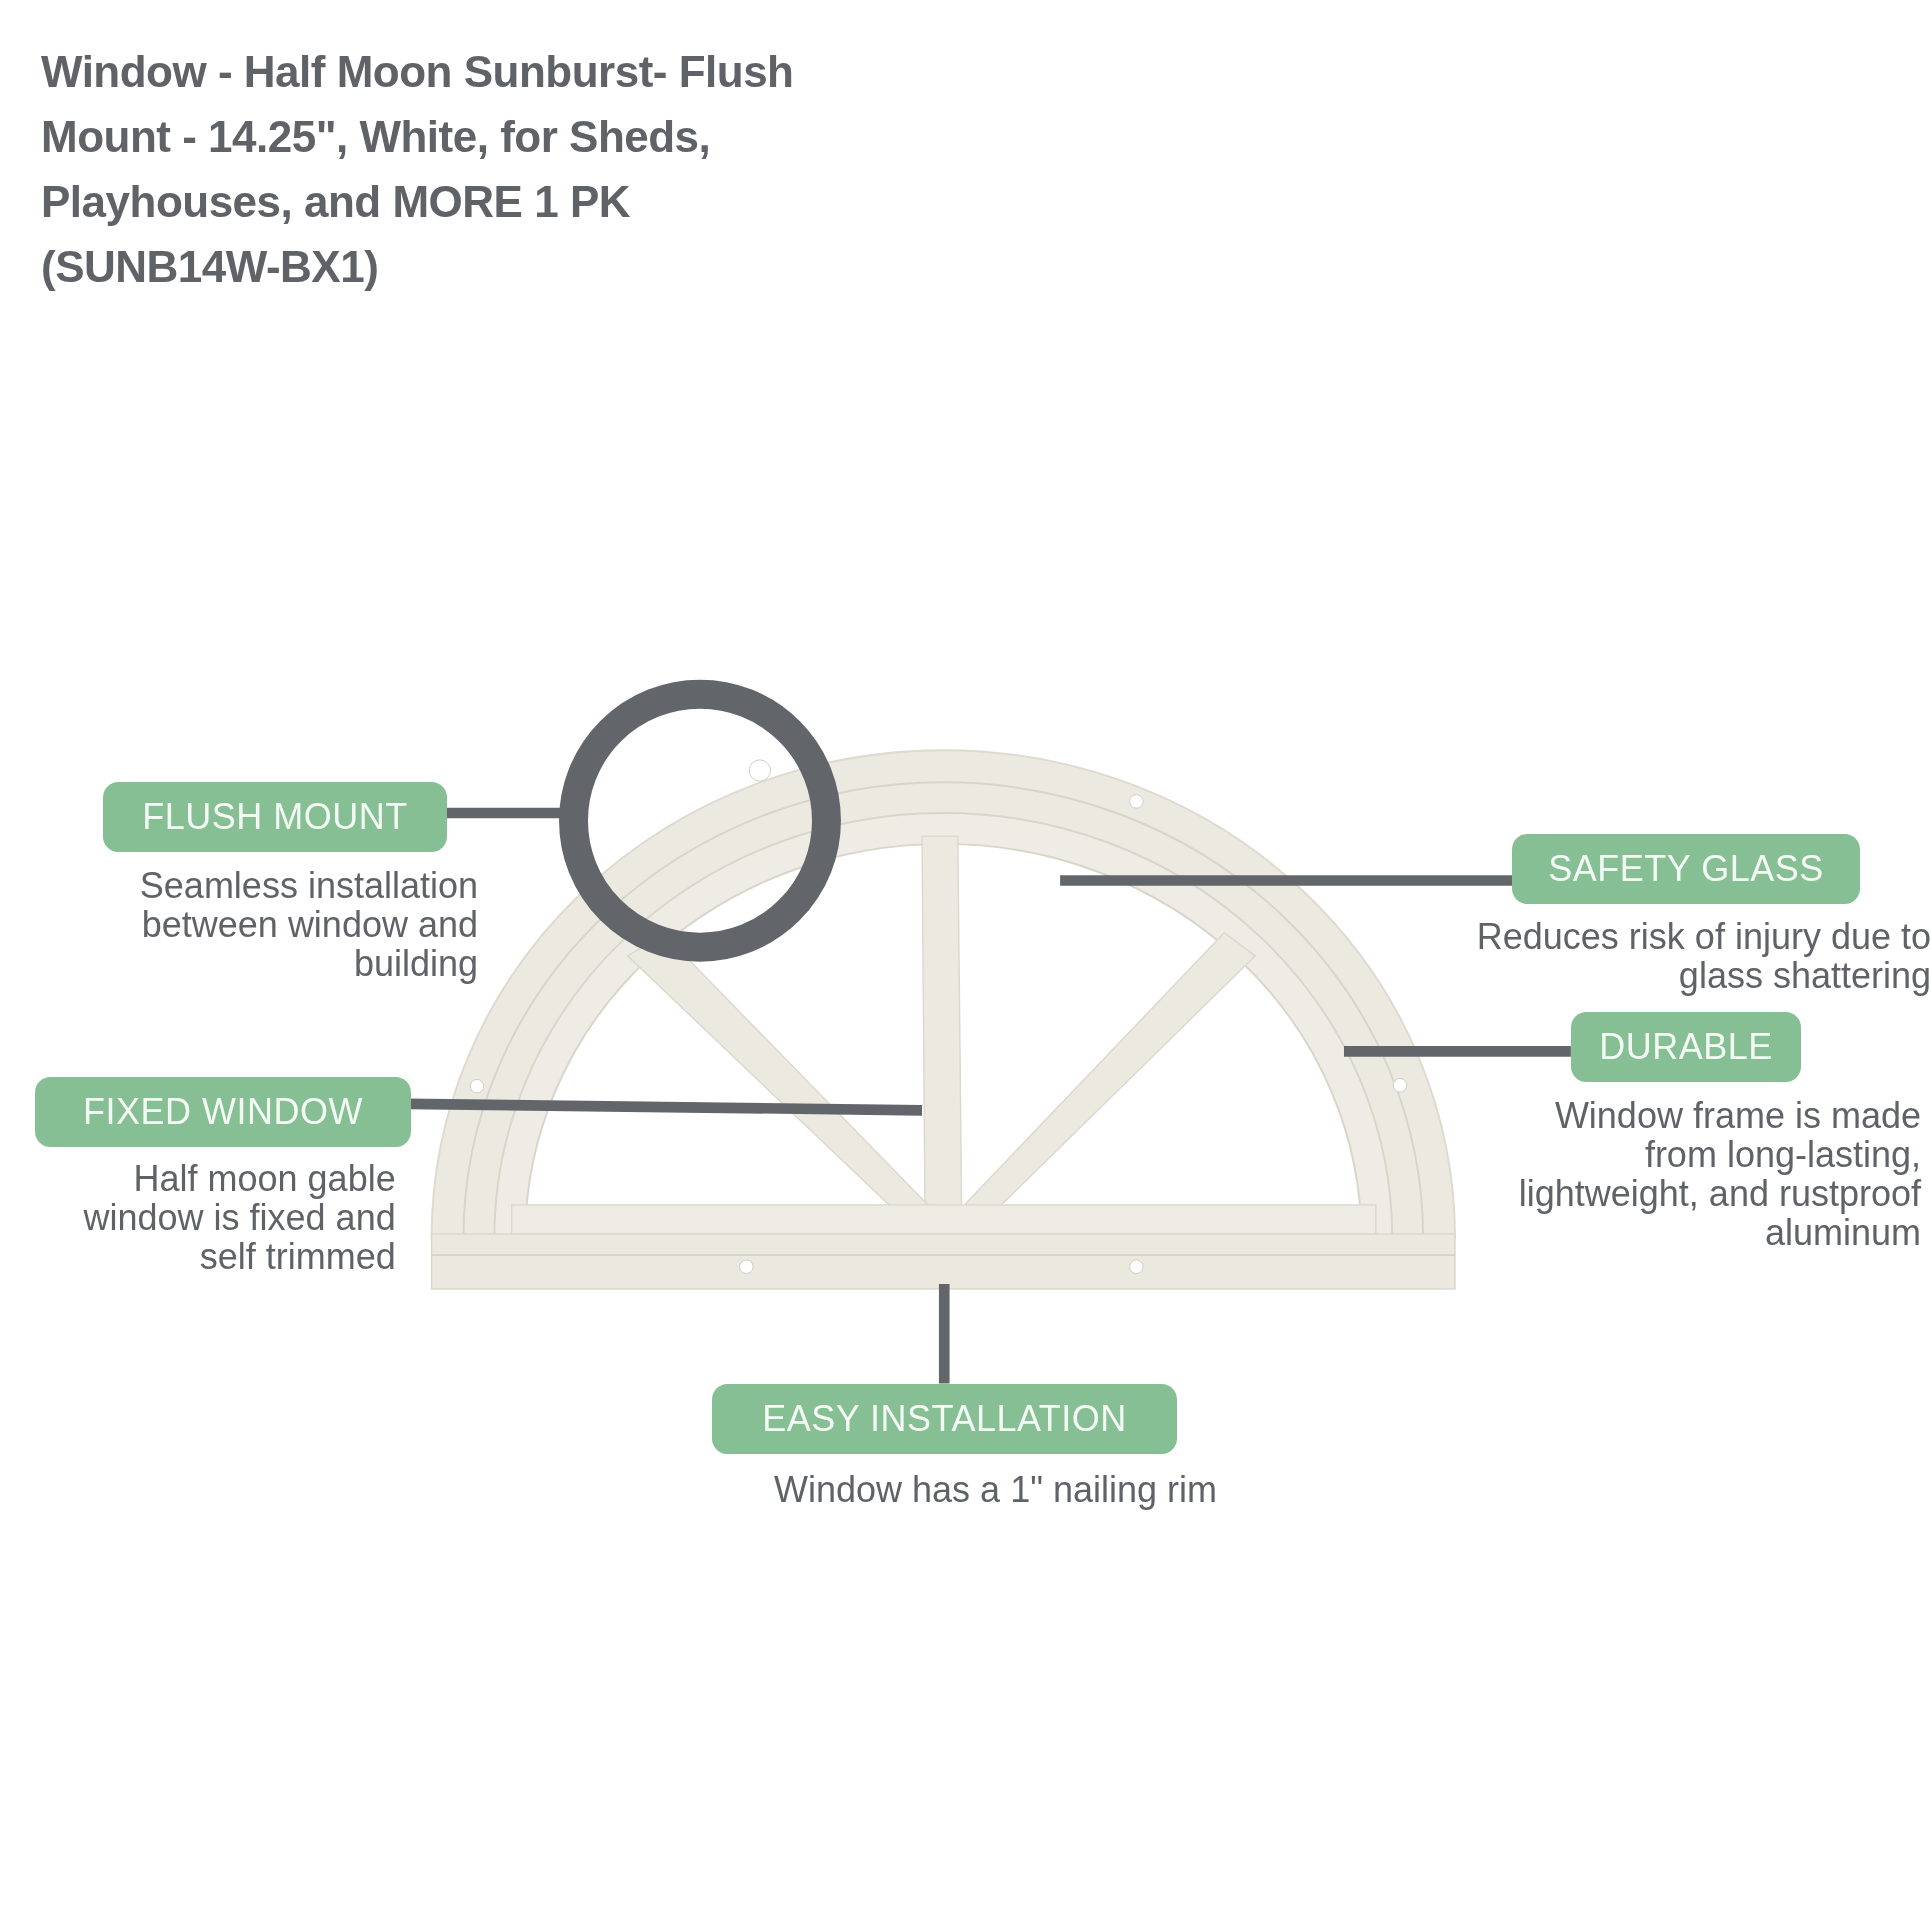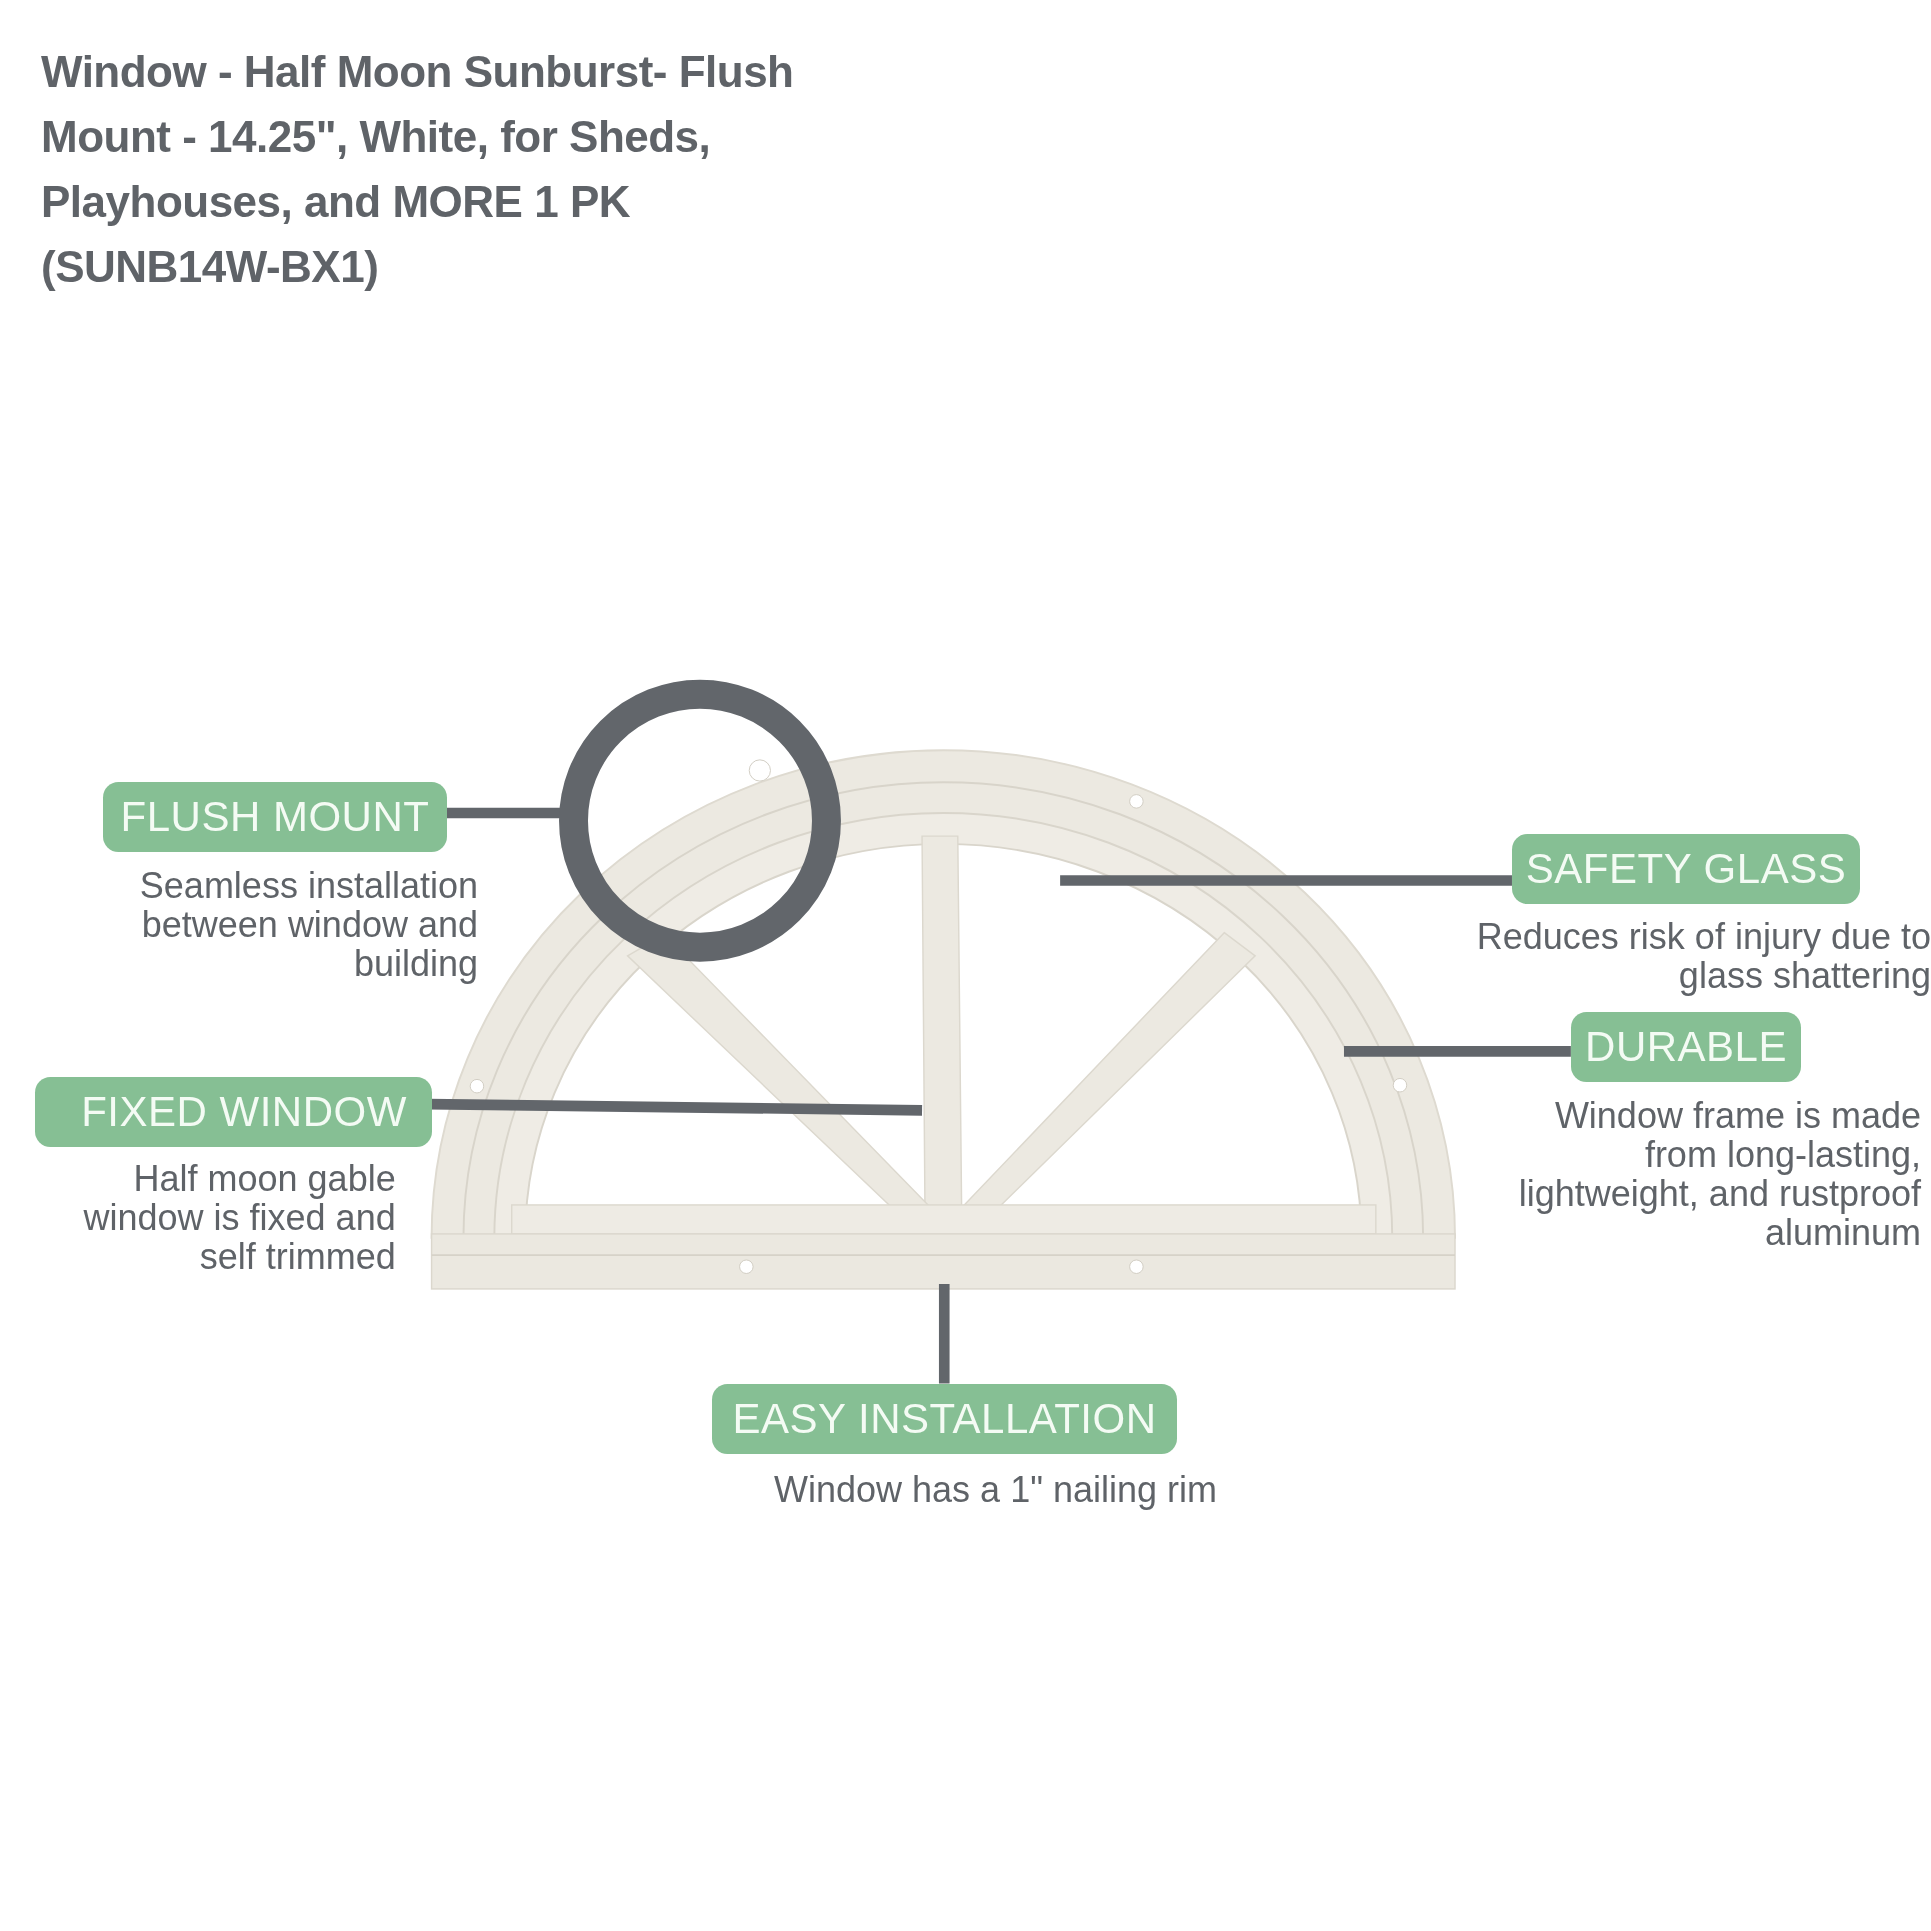--- a/index.html
+++ b/index.html
@@ -4,21 +4,21 @@
 <style>
   html, body { margin: 0; padding: 0; background: #ffffff; }
   body { width: 1931px; height: 1931px; position: relative; overflow: hidden;
          font-family: "Liberation Sans", "DejaVu Sans", sans-serif; color: #5f6368; }
   .title { position: absolute; left: 41px; top: 39px; width: 1178px;
            font-family: "Liberation Sans", sans-serif; font-weight: 700;
            font-size: 44px; line-height: 65px; color: #5f6368; letter-spacing: -0.5px; margin: 0; }
   .title span { display: block; }
   .diagram { position: absolute; left: 0; top: 0; width: 1931px; height: 1931px; }
   .pill { position: absolute; background: #86bf94; color: #f4fbf4; border-radius: 15.4px;
-          font-family: "Liberation Sans", sans-serif; font-size: 42px; line-height: 70px; height: 70px;
+          font-family: "Liberation Sans", sans-serif; font-size: 36px; line-height: 70px; height: 70px;
           text-align: center; white-space: nowrap; letter-spacing: 0.5px; }
   .desc { position: absolute; text-align: right; font-family: "Liberation Sans", sans-serif;
           font-size: 36px; line-height: 39px; color: #5f6368; }
   .desc span { display: block; white-space: nowrap; }
 </style>
 </head>
 <body>
 
 <h1 class="title">
   <span>Window - Half Moon Sunburst- Flush</span>
@@ -68,21 +68,21 @@
   <circle cx="725" cy="850" r="131" fill="none" stroke="#62666b" stroke-width="30"></circle>
 </svg>
 
 <div class="pill" style="left:103px; top:782px; width:344px;">FLUSH MOUNT</div>
 <div class="desc" style="left:72px; top:866px; width:406px;">
   <span>Seamless installation</span>
   <span>between window and</span>
   <span>building</span>
 </div>
 
-<div class="pill" style="left:35px; top:1077px; width:376px;padding-left:21px;">FIXED WINDOW</div>
+<div class="pill" style="left:35px; top:1077px; width:376px;">FIXED WINDOW</div>
 <div class="desc" style="left:9.7px; top:1159px; width:386px;">
   <span>Half moon gable</span>
   <span>window is fixed and</span>
   <span>self trimmed</span>
 </div>
 
 <div class="pill" style="left:1512px; top:834px; width:348px;">SAFETY GLASS</div>
 <div class="desc" style="left:1429px; top:917px; width:502px;">
   <span>Reduces risk of injury due to</span>
   <span>glass shattering</span>

